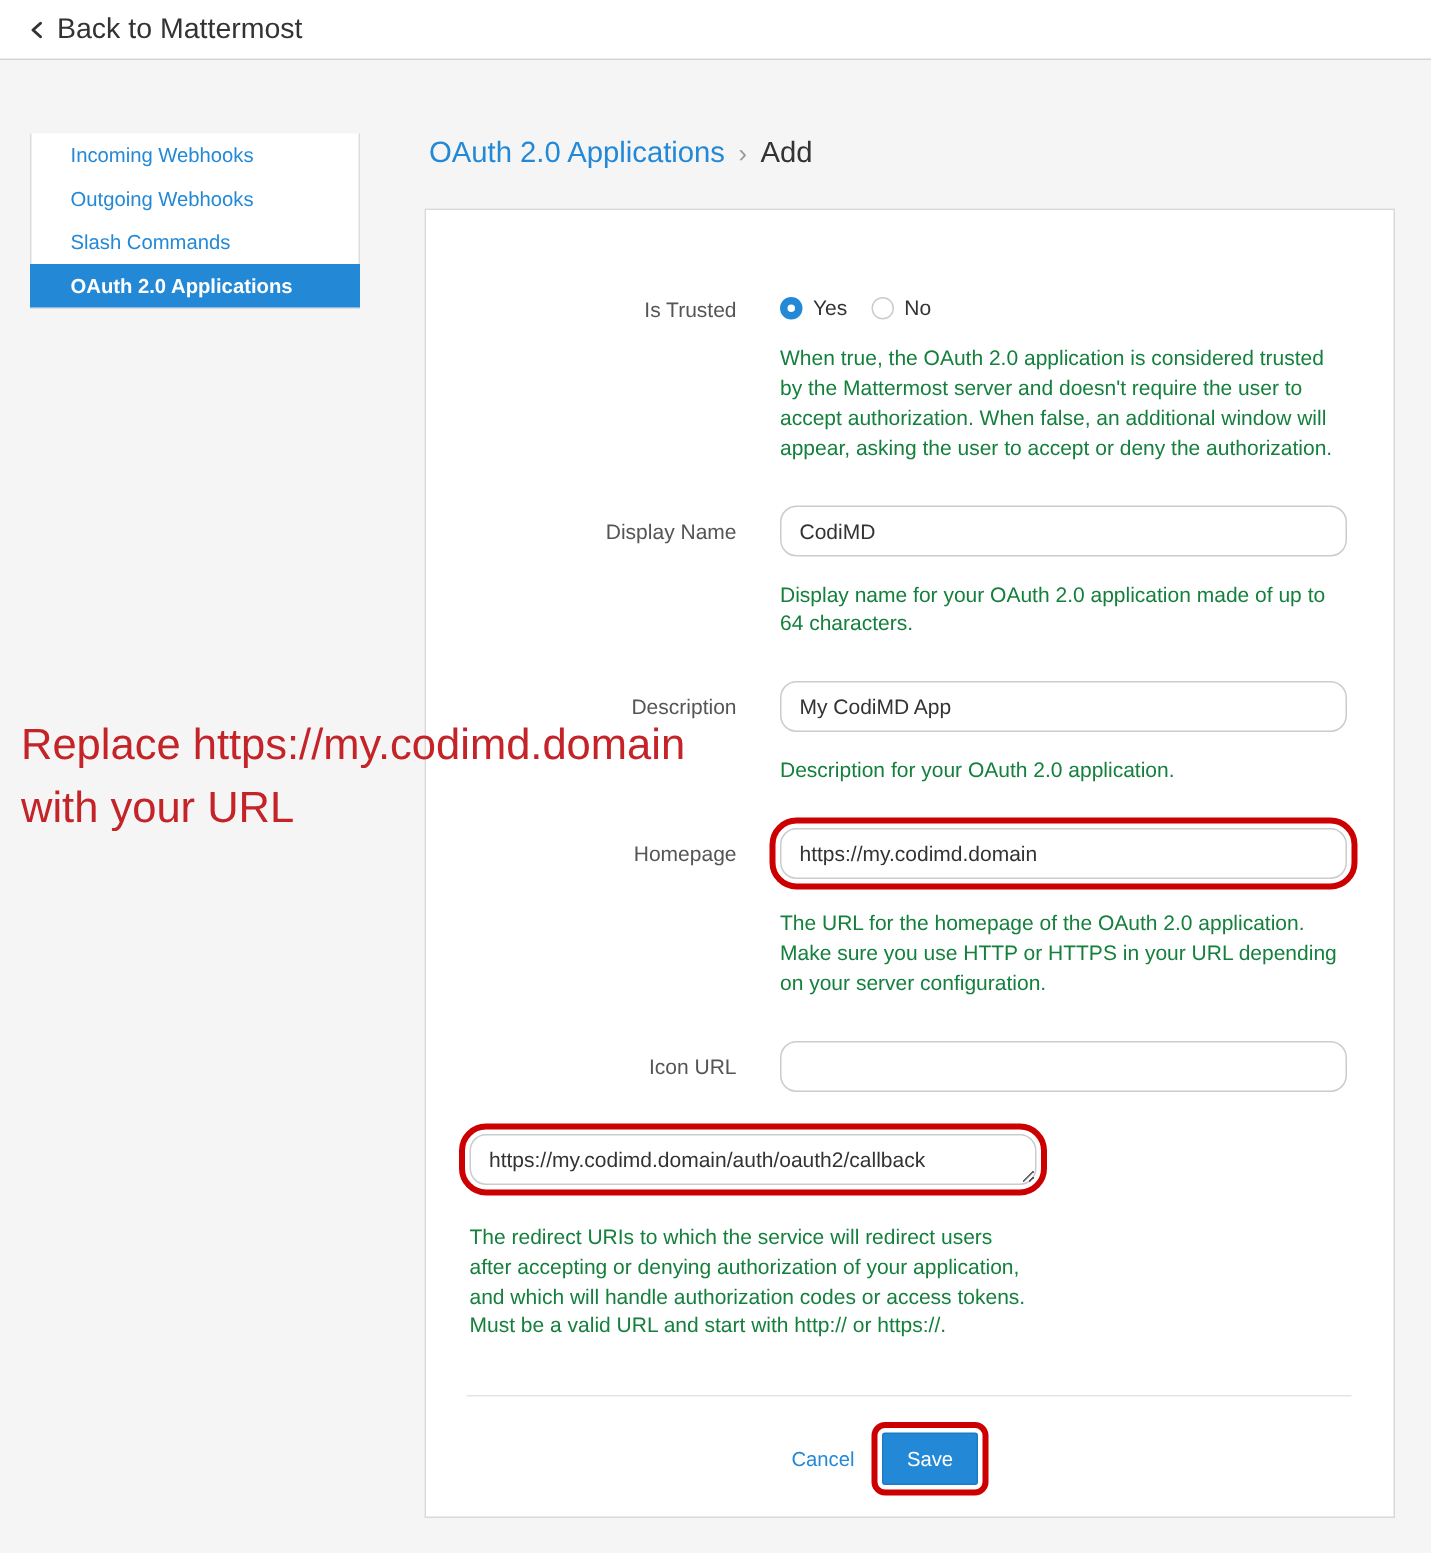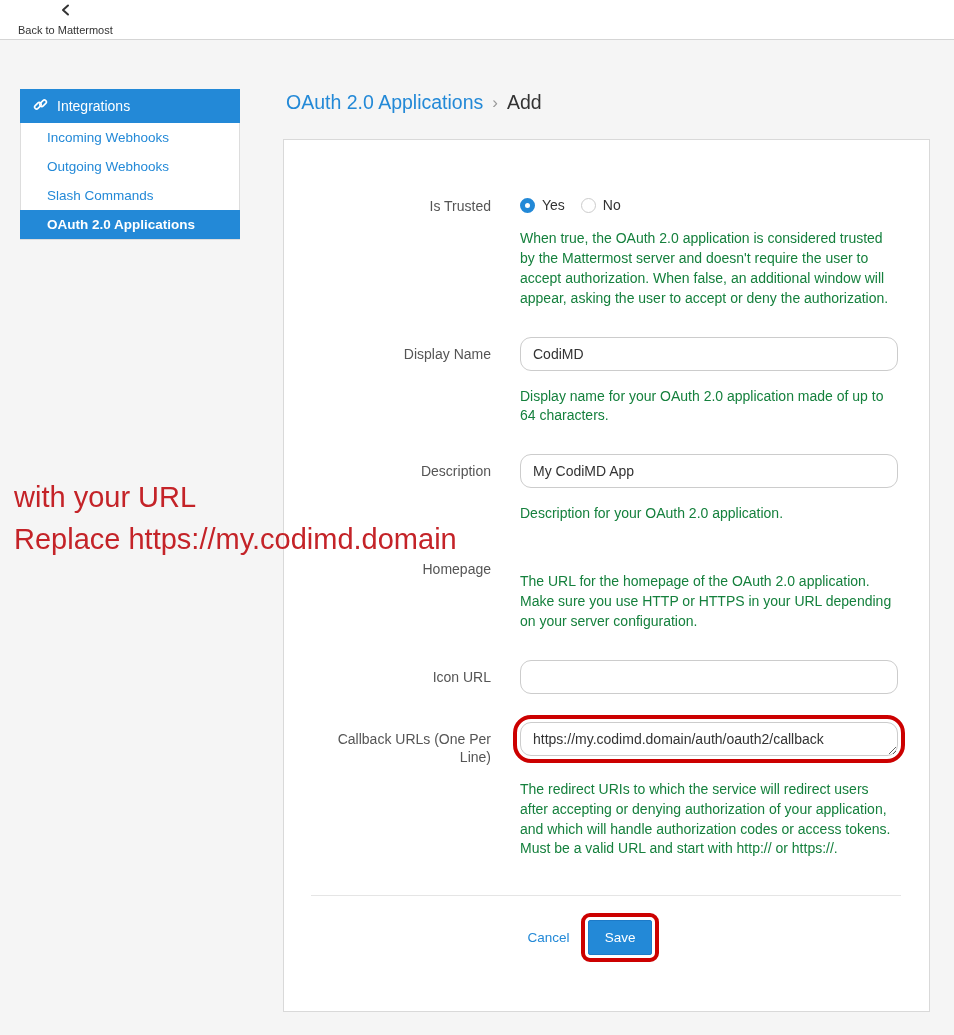--- a/index.html
+++ b/index.html
@@ -13,21 +13,21 @@
   }
 
   
   .topbar {
     position: absolute; top: 0; left: 0; width: 954px; height: 40px;
     background: #fff; border-bottom: 1px solid #d5d5d5;
     display: flex; align-items: center; padding-left: 18px;
   }
   .back-link {
     display: flex; align-items: center; gap: 7px;
-    font-size: 11px; color: #333; cursor: pointer; text-decoration: none; flex-direction: column;
+    font-size: 19px; color: #333; cursor: pointer; text-decoration: none;
   }
   .back-link svg { display: block; }
 
   
   .sidebar {
     position: absolute; left: 20px; top: 89px; width: 220px;
     background: #fff; border: 1px solid #ddd; border-top: none;
   }
   .sidebar-header {
     height: 34px; background: #2389d7; color: #fff;
@@ -111,31 +111,20 @@
     <span>
       <svg width="13" height="14" viewBox="0 0 13 14">
         <polyline points="9,2.5 4,7 9,11.5" fill="none" stroke="#333" stroke-width="2" stroke-linecap="round" stroke-linejoin="round"></polyline>
       </svg>
     </span>
     <span>Back to Mattermost</span>
   </a>
 </div>
 
 <div class="sidebar">
-  <div class="sidebar-header">
-    <span>
-      <svg width="15" height="15" viewBox="0 0 16 16">
-        <g fill="none" stroke="#fff" stroke-width="1.7" stroke-linecap="round">
-          <rect x="1.2" y="7.2" width="8" height="4.2" rx="2.1" transform="rotate(-45 5.2 9.3)"></rect>
-          <rect x="6.8" y="4.6" width="8" height="4.2" rx="2.1" transform="rotate(-45 10.8 6.7)"></rect>
-        </g>
-      </svg>
-    </span>
-    <span>Integrations</span>
-  </div>
   <div class="sidebar-item">
     <span>Incoming Webhooks</span>
   </div>
   <div class="sidebar-item">
     <span>Outgoing Webhooks</span>
   </div>
   <div class="sidebar-item">
     <span>Slash Commands</span>
   </div>
   <div class="sidebar-item active">
@@ -180,43 +169,43 @@
     <div class="form-label">Description</div>
     <div class="form-control">
       <input type="text" class="text-input" value="My CodiMD App" style="">
       <div class="help-text">Description for your OAuth 2.0 application.</div>
     </div>
   </div>
 
   <div class="form-row">
     <div class="form-label">Homepage</div>
     <div class="form-control">
+      <input type="text" class="text-input highlight-red" value="https://my.codimd.domain" style="">
       <div class="help-text" style="margin-top:20px">The URL for the homepage of the OAuth 2.0 application. Make sure you use HTTP or HTTPS in your URL depending on your server configuration.</div>
     </div>
   </div>
 
   <div class="form-row">
     <div class="form-label">Icon URL</div>
     <div class="form-control">
       <input type="text" class="text-input" value="" style="">
     </div>
   </div>
 
   <div class="form-row">
-    <div class="form-label">Callback URLs (One Per Line)</div>
     <div class="form-control">
       <textarea class="text-input highlight-red" spellcheck="false" style="">https://my.codimd.domain/auth/oauth2/callback</textarea>
       <div class="help-text" style="margin-top:20px">The redirect URIs to which the service will redirect users after accepting or denying authorization of your application, and which will handle authorization codes or access tokens. Must be a valid URL and start with http:// or https://.</div>
     </div>
   </div>
 
   <hr class="divider">
 
   <div class="panel-footer">
     <a class="cancel-link">Cancel</a>
     <button class="save-btn highlight-red">Save</button>
   </div>
 </div>
 
 <div class="annotation-note">
+  <div>Replace https://my.codimd.domain</div>
   <div>with your URL</div>
-  <div>Replace https://my.codimd.domain</div>
 </div>
 
 </body></html>

